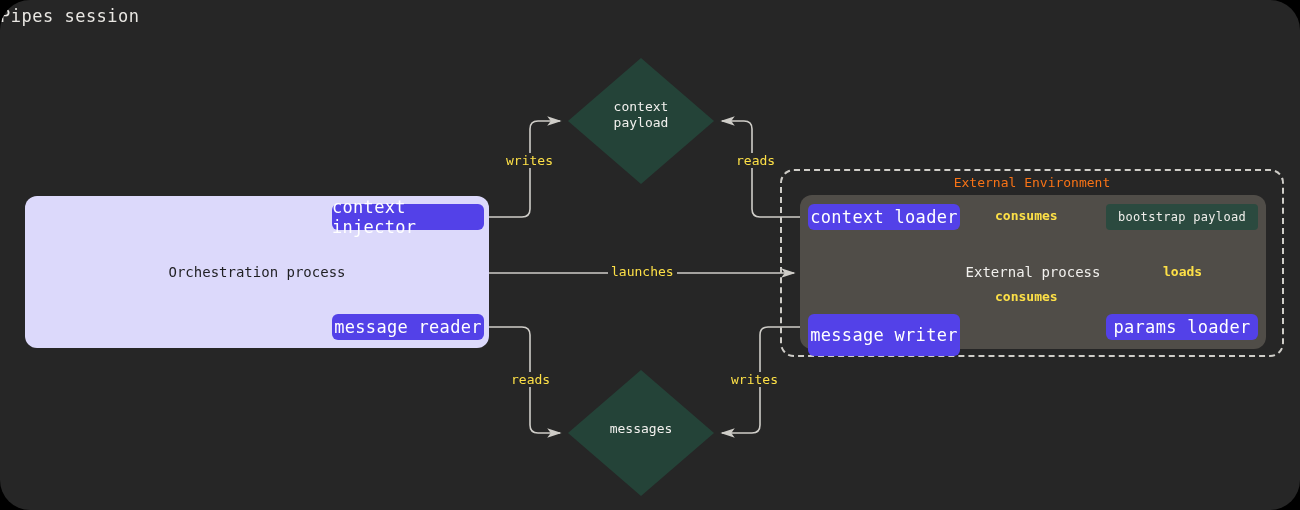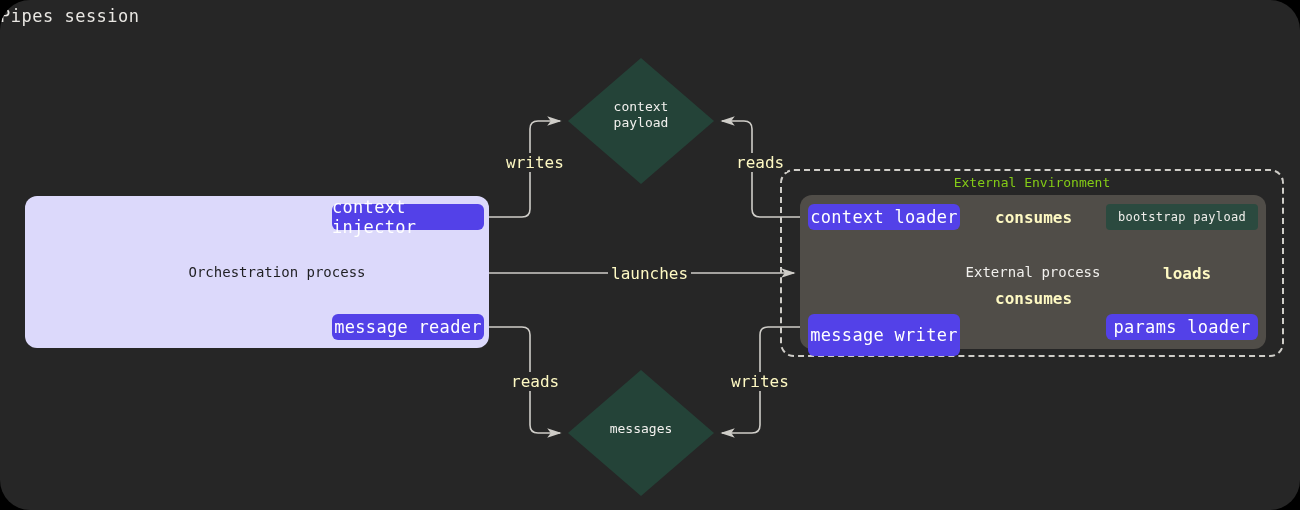--- a/index.html
+++ b/index.html
@@ -43,21 +43,20 @@
     width: 464px; height: 152px;
     background: #dcd9fb;
     border-radius: 12px;
   }
   #orch-label {
     left: 25px; top: 264px;
     width: 464px;
     text-align: center;
     color: #1f1f22;
     font-size: 14px;
-    padding-left: 20px;
   }
   
   .pill {
     position: absolute;
     background: #5341e8;
     color: #ffffff;
     border-radius: 6px;
     font-size: 17px;
     display: flex;
     align-items: center;
@@ -89,21 +88,21 @@
     left: 780px; top: 169px;
     width: 504px; height: 188px;
     border: 2px dashed #cfcdc8;
     border-radius: 14px;
     box-sizing: border-box;
   }
   #ext-env-label {
     left: 780px; top: 175px;
     width: 504px;
     text-align: center;
-    color: #84cc16;
+    color: #f97316;
     font-size: 13px;
   }
   
   #ext-proc-box {
     position: absolute;
     left: 800px; top: 195px;
     width: 466px; height: 154px;
     background: #504d48;
     border-radius: 12px;
   }
@@ -120,22 +119,22 @@
     color: #f2f1ee;
     font-size: 13px;
     text-align: center;
     line-height: 1.25;
   }
   #diamond-top-label { left: 566px; top: 99px; width: 150px; }
   #diamond-bot-label { left: 566px; top: 421px; width: 150px; }
   
   .edge-label {
     position: absolute;
-    color: #fef9c3;
-    font-size: 16px;
+    color: #fde047;
+    font-size: 13px;
     background: #262626;
     padding: 0 3px;
   }
   .edge-label.on-gray { background: #504d48; font-weight: bold; }
   #edge-writes-top  { left: 503px; top: 153px; }
   #edge-reads-top   { left: 733px; top: 153px; }
   #edge-launches    { left: 608px; top: 264px; }
   #edge-reads-bot   { left: 508px; top: 372px; }
   #edge-writes-bot  { left: 728px; top: 372px; }
   #edge-consumes-1  { left: 992px; top: 208px; }

